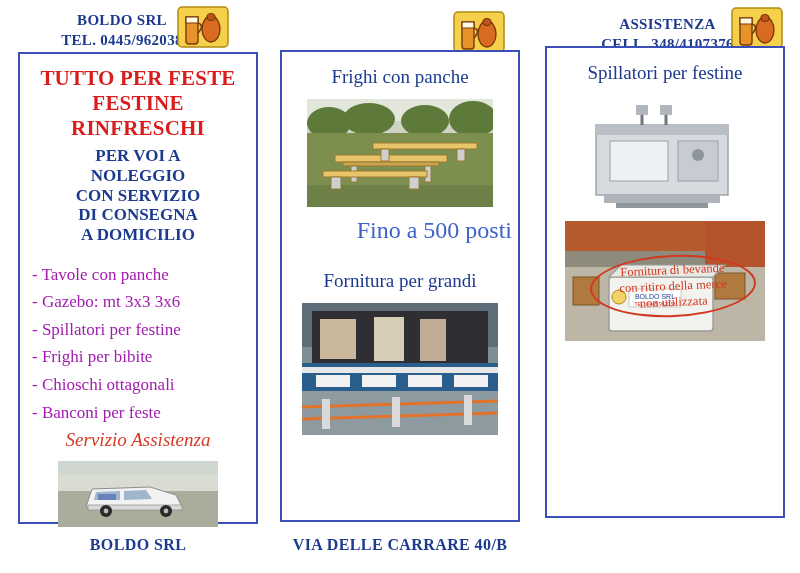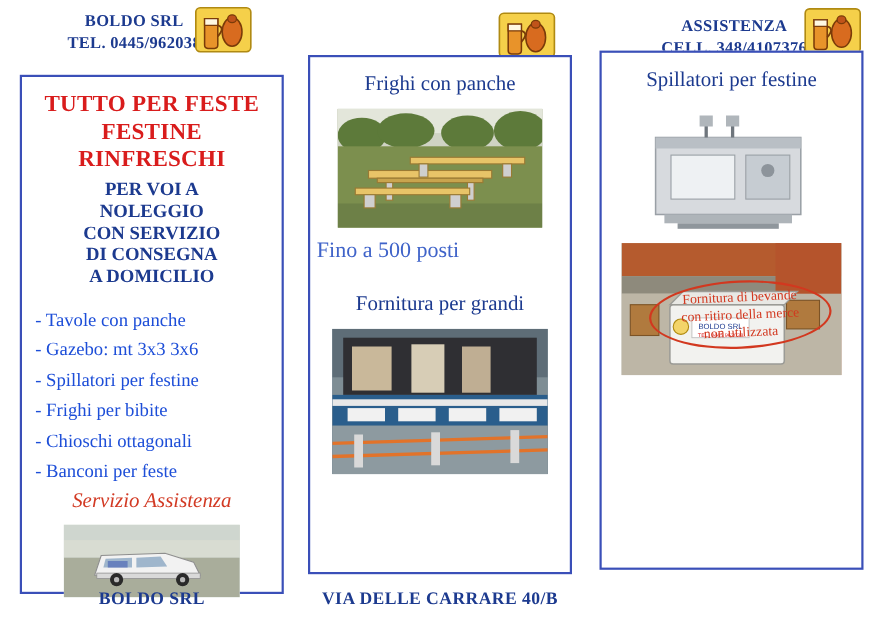--- a/index.html
+++ b/index.html
@@ -19,21 +19,21 @@
     height: 573px;
   }
 
   
   .col {
     position: absolute;
     border: 2px solid #3a4fb8;
     background: #ffffff;
     box-sizing: border-box;
   }
-  .col-left  { left: 18px;  top: 68px; width: 240px; height: 472px; }
+  .col-left  { left: 18px;  top: 52px; width: 240px; height: 472px; }
   .col-mid   { left: 280px; top: 50px; width: 240px; height: 472px; }
   .col-right { left: 545px; top: 46px; width: 240px; height: 472px; }
 
   
   .hdr {
     position: absolute;
     text-align: center;
     color: #1c3a8f;
     font-family: "Liberation Serif", serif;
     font-weight: bold;
@@ -70,21 +70,21 @@
     font-weight: bold;
     text-align: center;
     font-size: 17px;
     line-height: 1.16;
     margin: 6px 4px 4px 4px;
   }
   .bullets {
     margin: 16px 0 0 0;
     padding: 0 6px 0 12px;
     list-style: none;
-    color: #1d4ed8;
+    color: #a21caf;
     font-size: 17px;
     line-height: 1.62;
   }
   .bullets li { white-space: nowrap; }
   .script-red {
     color: #d23a24;
     font-style: italic;
     text-align: center;
     font-size: 19px;
     margin-top: 3px;
@@ -94,22 +94,22 @@
   
   .head-blue {
     color: #1c3a8f;
     text-align: center;
     font-size: 19px;
     line-height: 1.2;
     margin: 14px 6px 10px 6px;
   }
   .sub-blue {
     color: #3f63c9;
-    text-align: left;
-    font-size: 20px;
+    text-align: right;
+    font-size: 24px;
     margin: 10px 6px 6px 6px;
   }
 
   
   .photo {
     position: relative;
     overflow: hidden;
     margin: 0 auto;
     background: #8a9a6a;
   }

